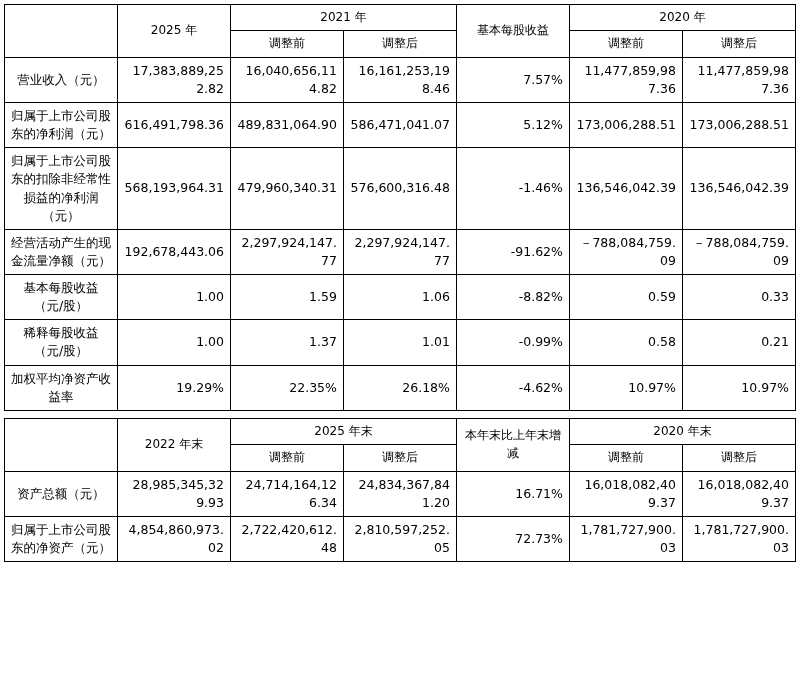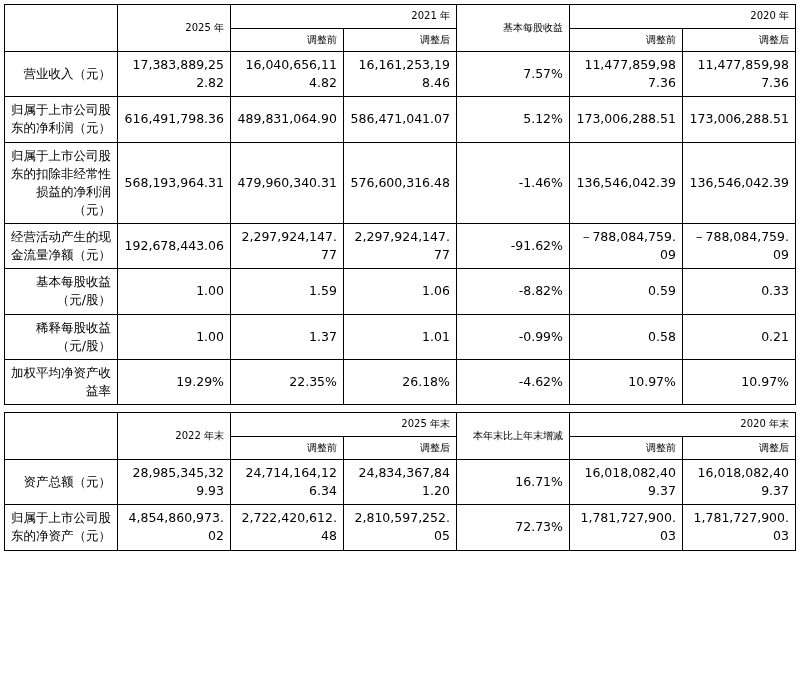--- a/index.html
+++ b/index.html
@@ -28,25 +28,25 @@
     margin: 0;
   }
   table.fin td {
     border: 1px solid #000000;
     padding: 4px 6px;
     vertical-align: middle;
     line-height: 1.45;
     word-break: break-all;
   }
   .hdr {
-    text-align: right;
-    font-size: 10px;
+    text-align: center;
+    font-size: 12px;
   }
   .rowlabel {
-    text-align: right;
+    text-align: center;
     font-size: 12.5px;
   }
   .num {
     text-align: right;
     font-size: 12.5px;
   }
   .c-label { width: 110px; }
   .c-2022  { width: 110px; }
   .c-21a   { width: 110px; }
   .c-21b   { width: 110px; }

